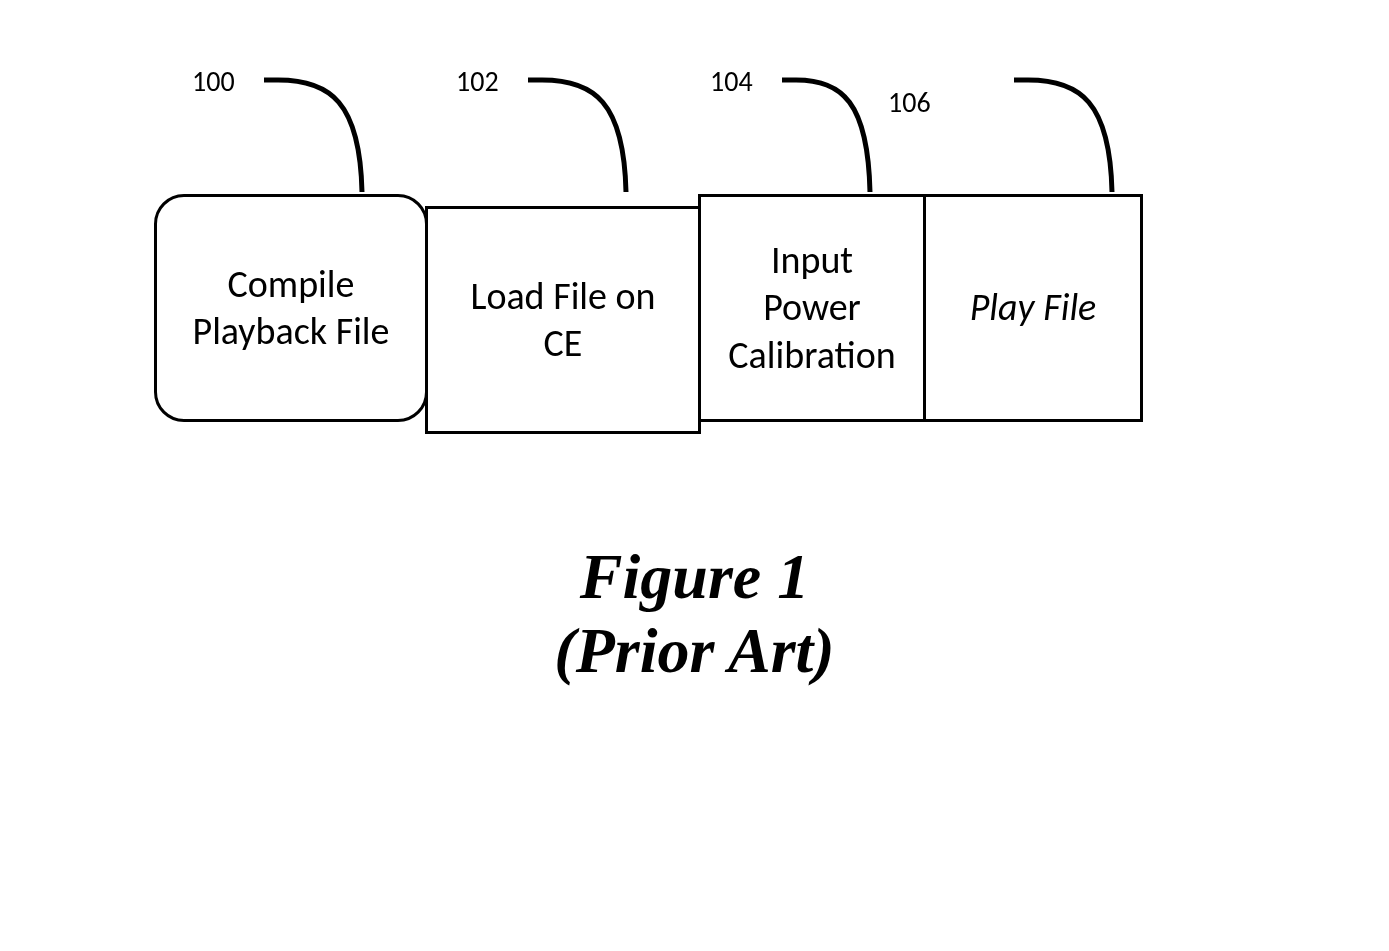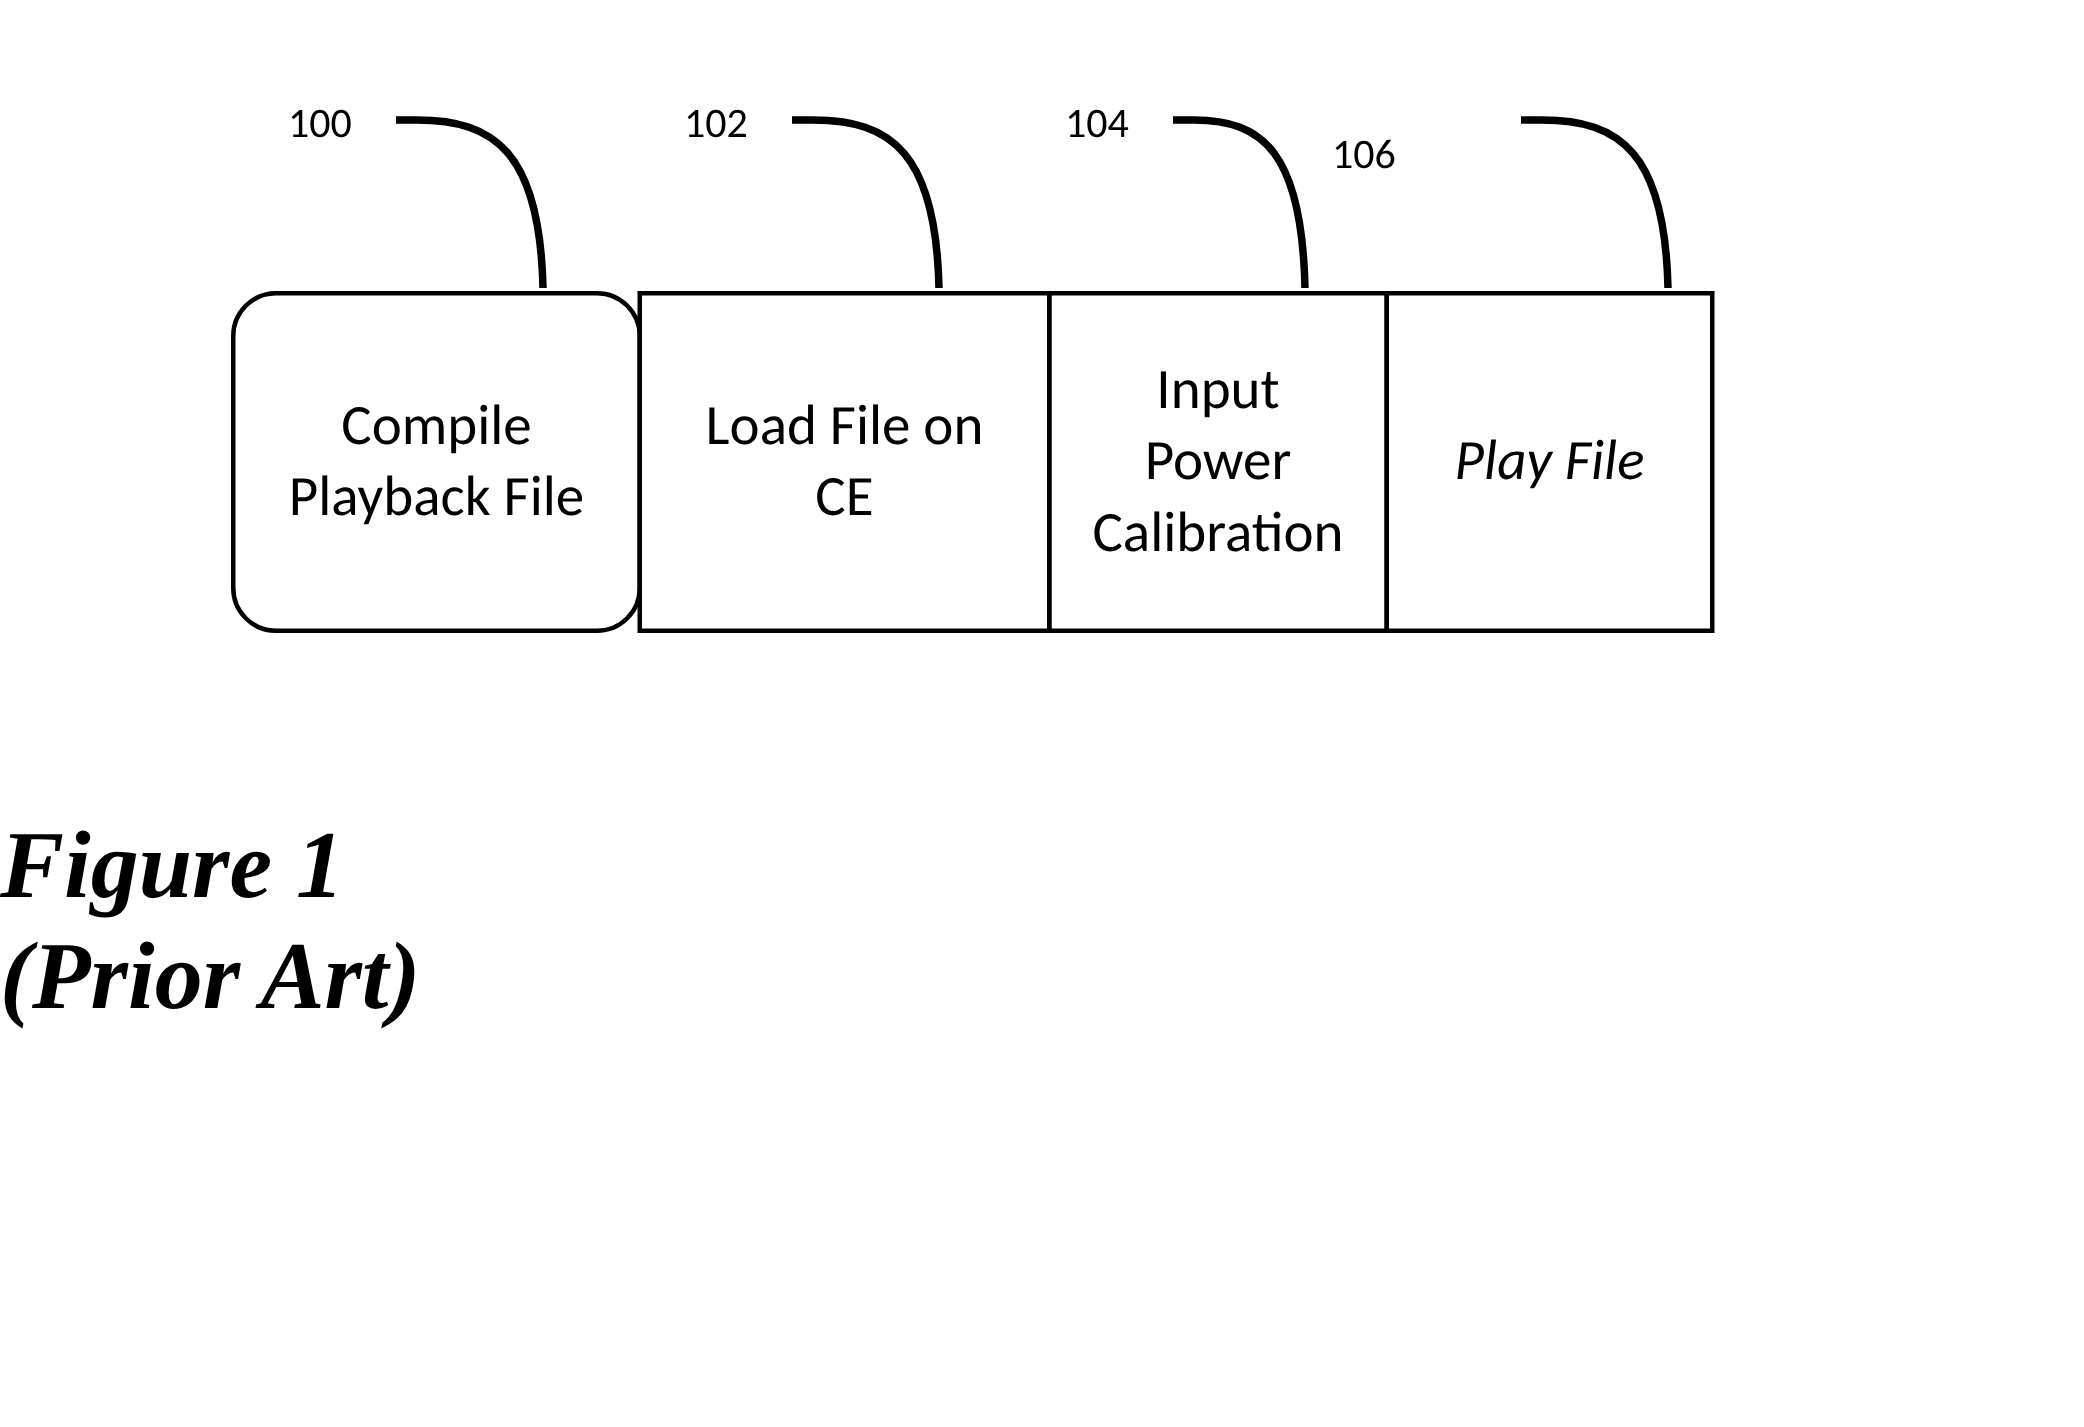--- a/index.html
+++ b/index.html
@@ -29,32 +29,33 @@
     align-items: center;
     justify-content: center;
     text-align: center;
     font-size: 38px;
     line-height: 1.25;
     box-sizing: border-box;
     padding: 8px 10px;
   }
   .box + .box { margin-left: -3px; } 
   .w1 { width: 274px; border-radius: 30px; }
-  .w2 { width: 276px; }
+  .w2 { width: 276px; margin-top: 12px; }
   .w3 { width: 228px; }
   .w4 { width: 220px; font-style: italic; }
   .callout-num {
     position: absolute;
     font-size: 28px;
     font-family: "Calibri", "Arial", sans-serif;
   }
   .caption {
     position: absolute;
     left: 0;
     width: 1389px;
+    text-align: center;
     font-family: "Brush Script MT", "Segoe Script", cursive;
     font-weight: bold;
     font-size: 64px;
     font-style: italic;
     line-height: 1.15;
   }
   svg.leader {
     position: absolute;
     overflow: visible;
   }

